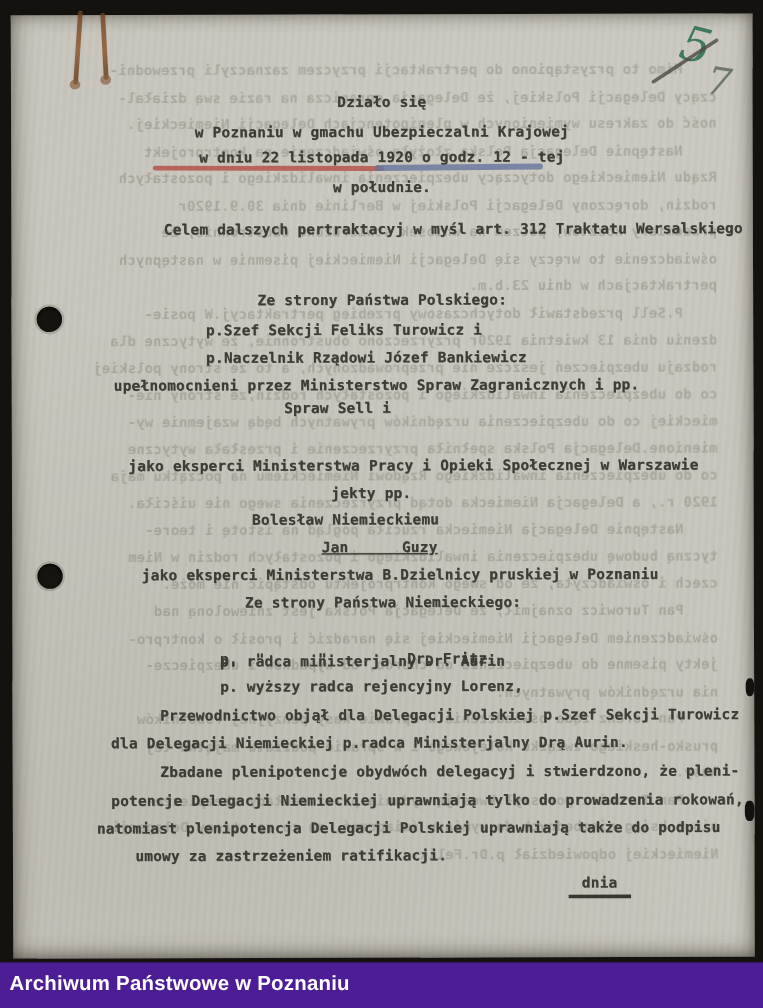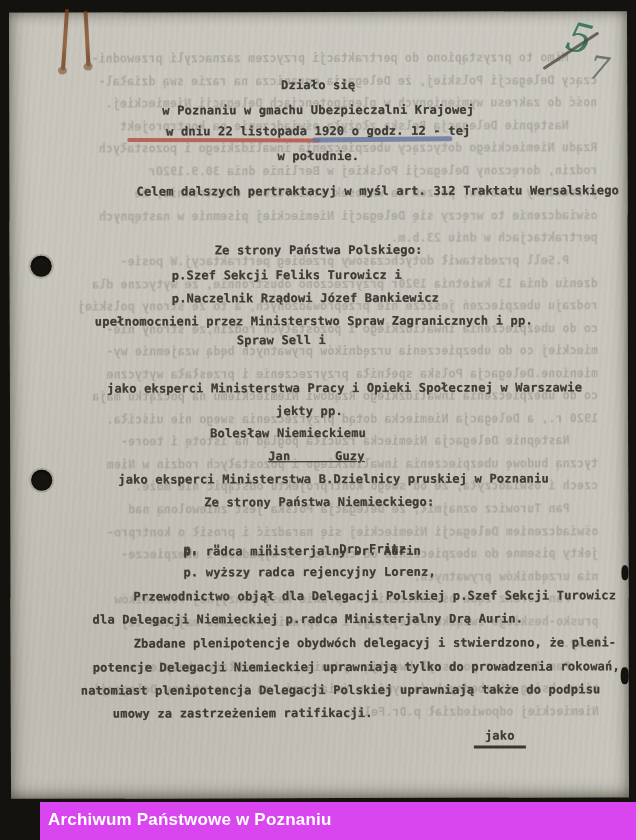--- a/index.html
+++ b/index.html
@@ -49,23 +49,23 @@
   .hand{position:absolute;font-family:"DejaVu Serif",serif;font-style:italic;pointer-events:none;}
   .hand.green5{left:558px;top:4px;font-size:40px;color:#3e7a60;transform:rotate(14deg);}
   .hand.pencil7{left:580px;top:38px;font-size:32px;color:#5c6a61;transform:rotate(9deg);opacity:.85;}
   .hand-slash{position:absolute;left:534px;top:56px;width:66px;height:2.5px;background:#4c4a42;
         opacity:.8;transform:rotate(-33deg);transform-origin:left center;border-radius:2px;}
   
   .notch{position:absolute;background:#141210;border-radius:40%;}
   .notch.n1{left:611px;top:554px;width:7px;height:15px;}
   .notch.n2{left:610px;top:656px;width:8px;height:17px;}
   
-  .archive-bar{position:absolute;left:0;right:0;top:802px;height:38px;background:#d946ef;
+  .archive-bar{position:absolute;left:0;right:0;top:802px;height:38px;background:#4c1d95;
         color:#ffffff;font:700 17px/22px "Liberation Sans",sans-serif;
-        padding:7px 0 0 8px;box-sizing:border-box;letter-spacing:.2px;margin-left:40px;}
+        padding:7px 0 0 8px;box-sizing:border-box;letter-spacing:.2px;}
 </style>
 </head>
 <body>
 
 <div class="stage">
   <div class="paper">
 
     <div class="bleed">
         <div class="bline" style="left: 30px; top: 40px;">    Mimo to przystąpiono do pertraktacji przyczem zaznaczyli przewodni-</div>
         <div class="bline" style="left: 30px; top: 62.55px;">czący Delegacji Polskiej, że Delegacja ogranicza na razie swą działal-</div>
@@ -118,21 +118,21 @@
         <div class="tline center" style="top: 483px;">Ze strony Państwa Niemieckiego:</div>
         <div class="tline" style="top: 532px; left: 173px;">p. radca ministerjalny Dr. Aurin</div>
         <div class="tline" style="top: 530px; left: 173px;">p.  "      "         Dr. Fritz</div>
         <div class="tline" style="top: 553px; left: 173px;">p. wyższy radca rejencyjny Lorenz,</div>
         <div class="tline" style="top: 577px; left: 123px;">Przewodnictwo objął dla Delegacji Polskiej p.Szef Sekcji Turowicz</div>
         <div class="tline" style="top: 600px; left: 82px;">dla Delegacji Niemieckiej p.radca Ministerjalny Drą Aurin.</div>
         <div class="tline" style="top: 624px; left: 123px;">Zbadane plenipotencje obydwóch delegacyj i stwierdzono, że pleni-</div>
         <div class="tline" style="top: 648px; left: 82px;">potencje Delegacji Niemieckiej uprawniają tylko do prowadzenia rokowań,</div>
         <div class="tline" style="top: 671px; left: 70px;">natomiast plenipotencja Delegacji Polskiej uprawniają także do podpisu</div>
         <div class="tline" style="top: 694px; left: 102px;">umowy za zastrzeżeniem ratifikacji.</div>
-        <div class="tline verte" style="top: 717px; left: 463px;">jako</div>
+        <div class="tline verte" style="top: 717px; left: 463px;">dnia</div>
       </div>
 
     <div class="mark-red"></div>
     <div class="mark-blue"></div>
 
     <div class="hole h1"></div>
     <div class="hole h2"></div>
 
     <div class="rust r1"></div>
     <div class="rust r2"></div>

